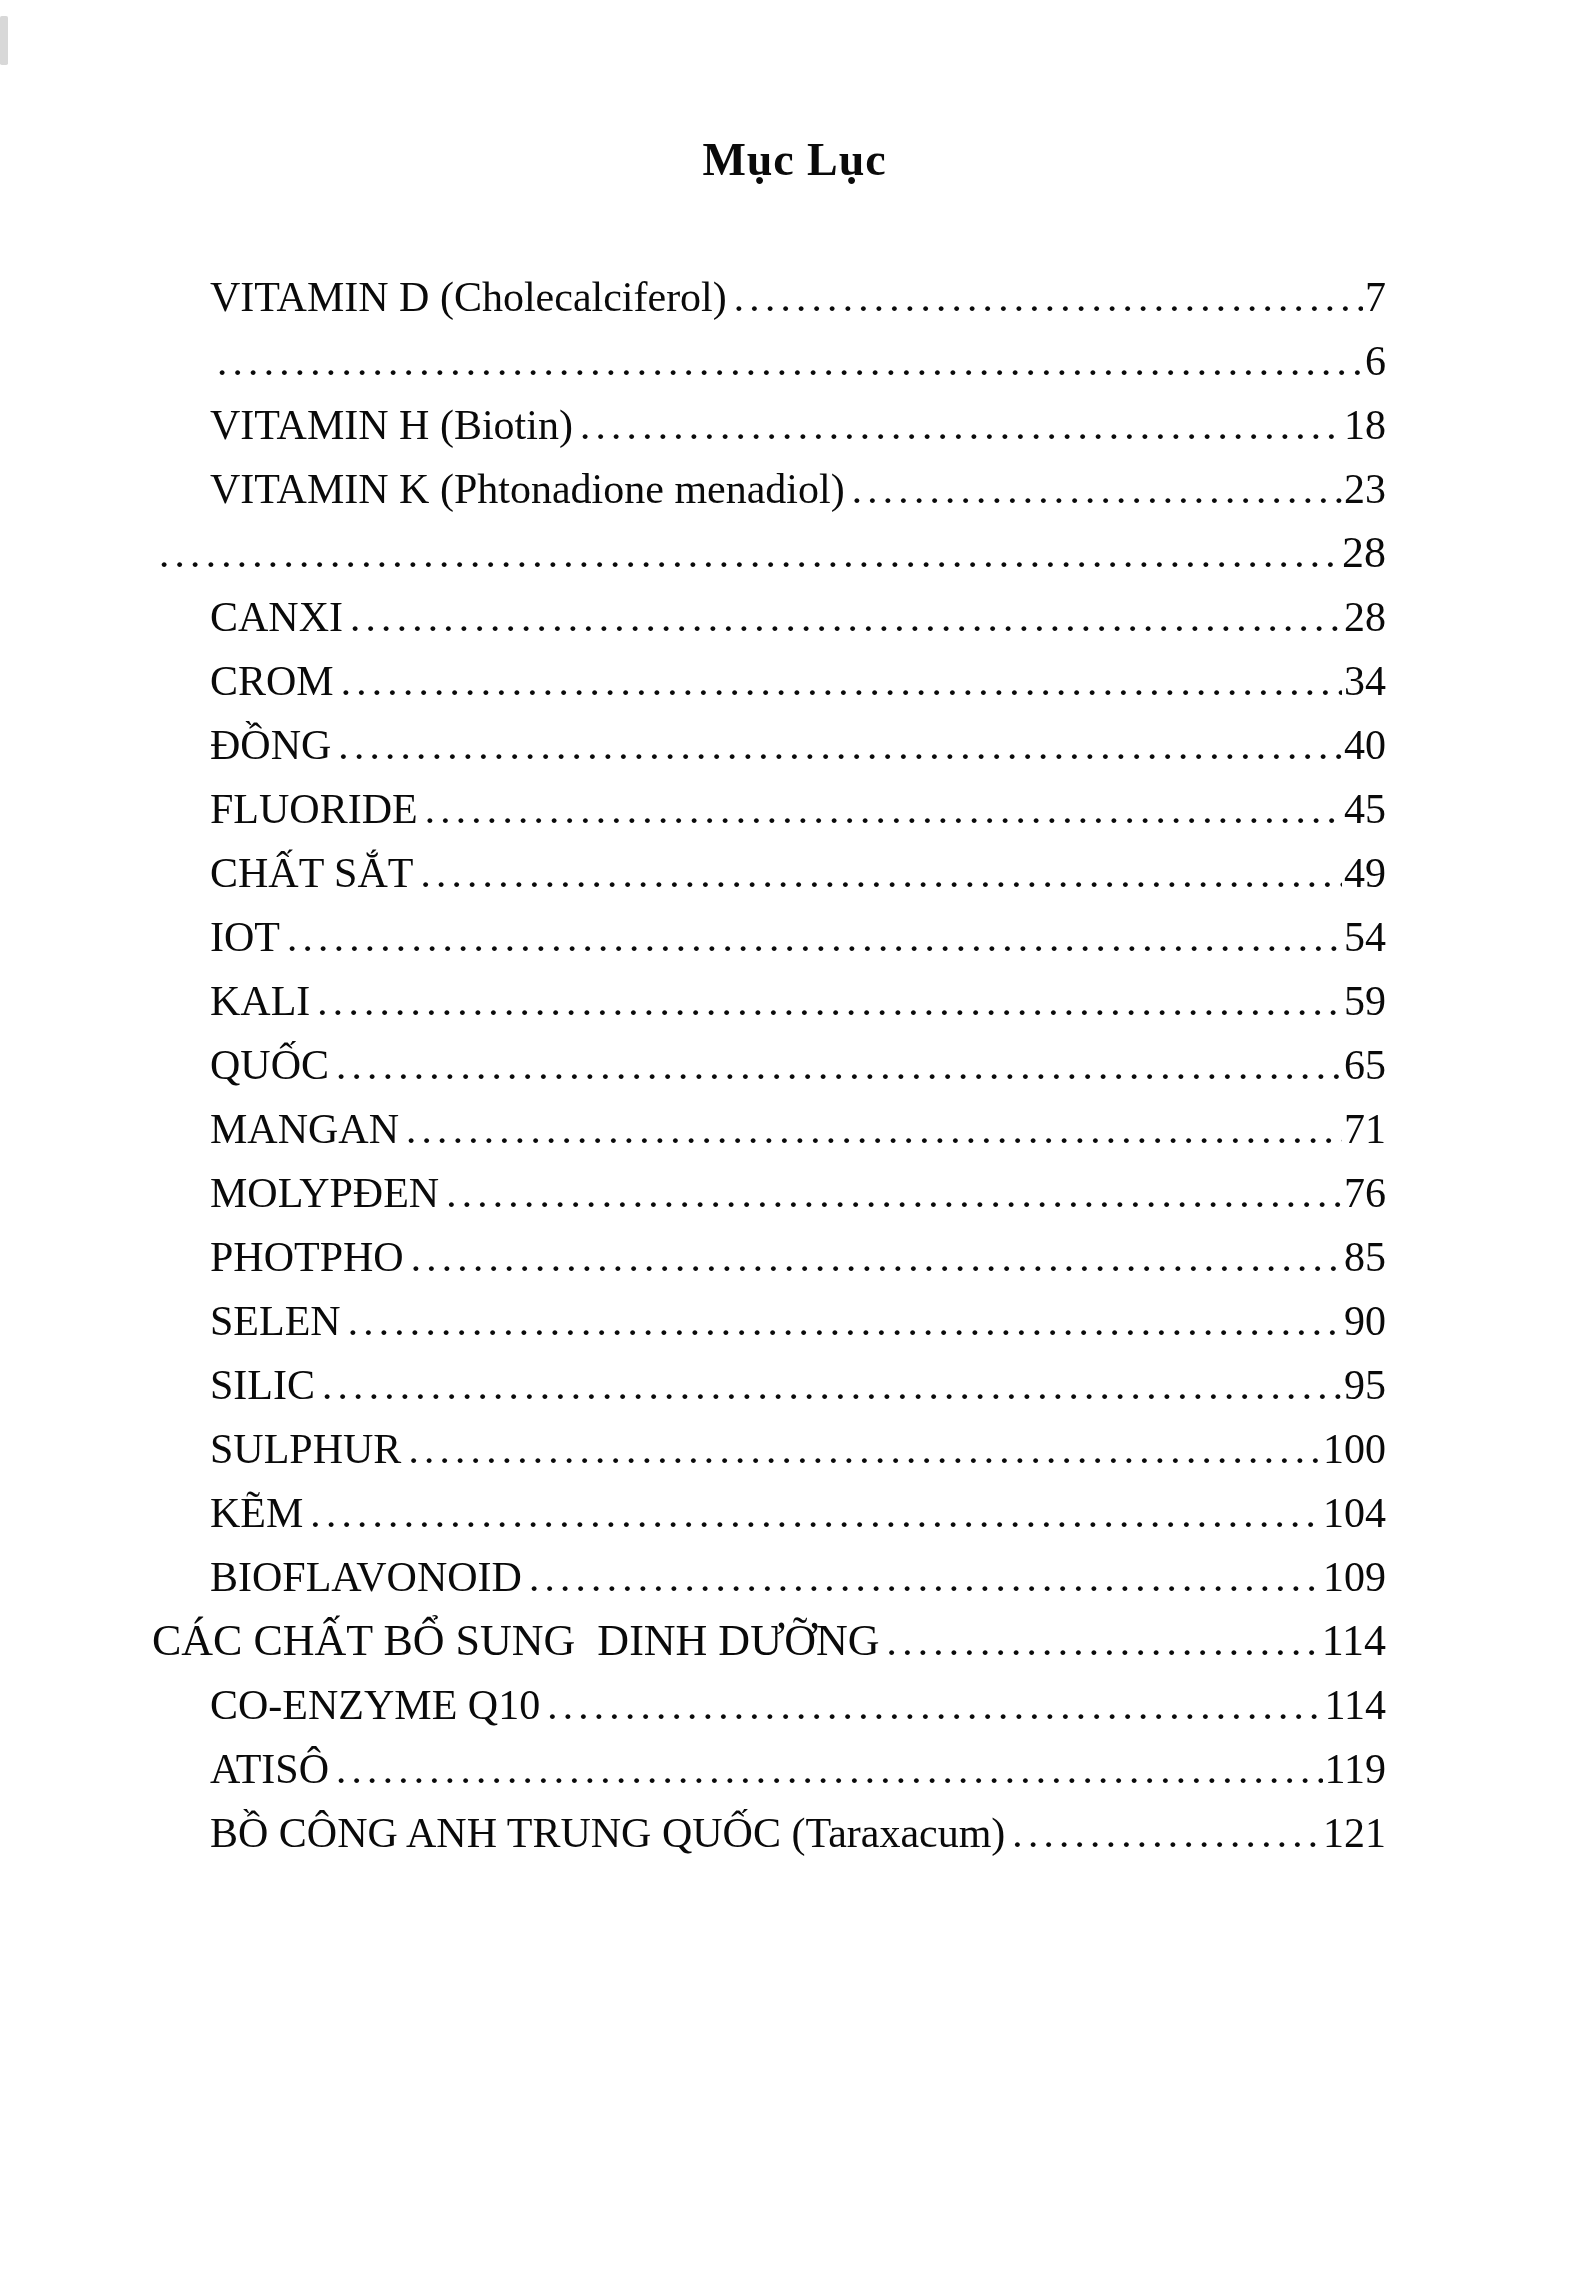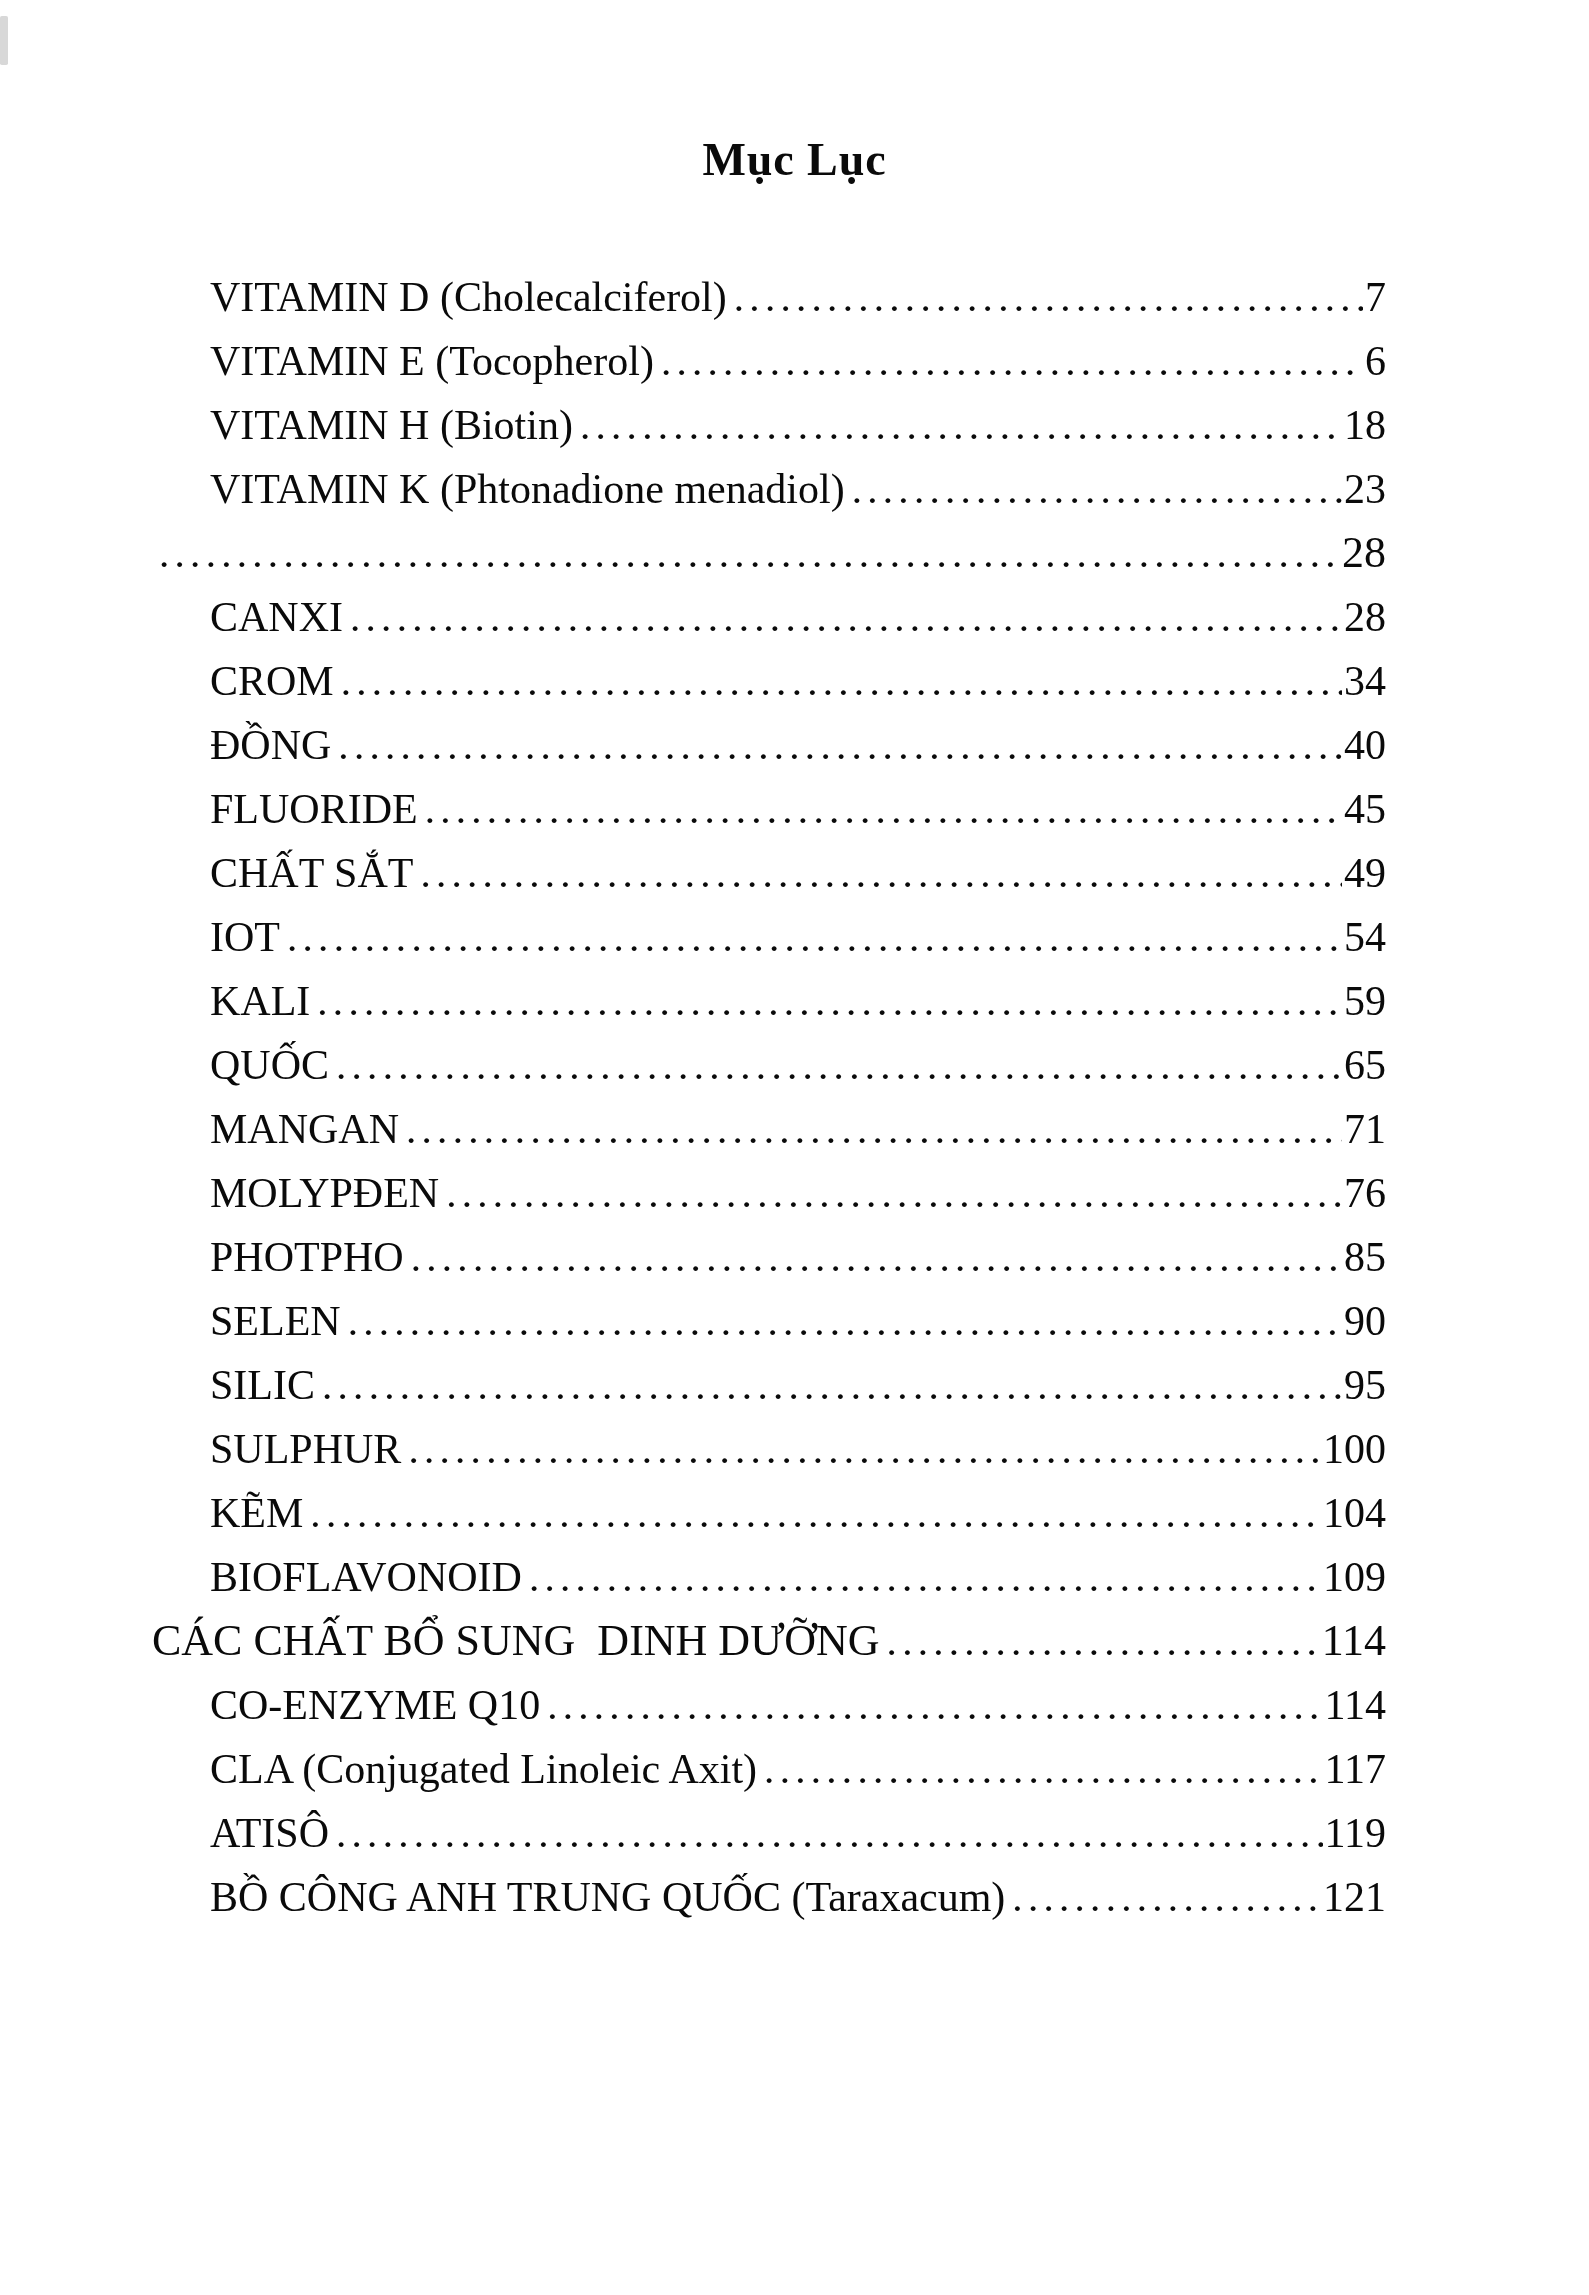--- a/index.html
+++ b/index.html
@@ -77,21 +77,20 @@
 
 <h1 class="page-title">Mục Lục</h1>
 
 <div class="toc">
     <div class="entry lvl1">
     <span class="label">VITAMIN D (Cholecalciferol)</span>
     <span class="dots"></span>
     <span class="pagenum">7</span>
   </div>
     <div class="entry lvl1">
-    <span class="label">VITAMIN E (Tocopherol)</span>
     <span class="dots"></span>
     <span class="pagenum">6</span>
   </div>
     <div class="entry lvl1">
     <span class="label">VITAMIN H (Biotin)</span>
     <span class="dots"></span>
     <span class="pagenum">18</span>
   </div>
     <div class="entry lvl1">
     <span class="label">VITAMIN K (Phtonadione menadiol)</span>
@@ -186,25 +185,20 @@
     <span class="label">CÁC CHẤT BỔ SUNG  DINH DƯỠNG</span>
     <span class="dots"></span>
     <span class="pagenum">114</span>
   </div>
     <div class="entry lvl1">
     <span class="label">CO-ENZYME Q10</span>
     <span class="dots"></span>
     <span class="pagenum">114</span>
   </div>
     <div class="entry lvl1">
-    <span class="label">CLA (Conjugated Linoleic Axit)</span>
-    <span class="dots"></span>
-    <span class="pagenum">117</span>
-  </div>
-    <div class="entry lvl1">
     <span class="label">ATISÔ</span>
     <span class="dots"></span>
     <span class="pagenum">119</span>
   </div>
     <div class="entry lvl1">
     <span class="label">BỒ CÔNG ANH TRUNG QUỐC (Taraxacum)</span>
     <span class="dots"></span>
     <span class="pagenum">121</span>
   </div>
   </div>

